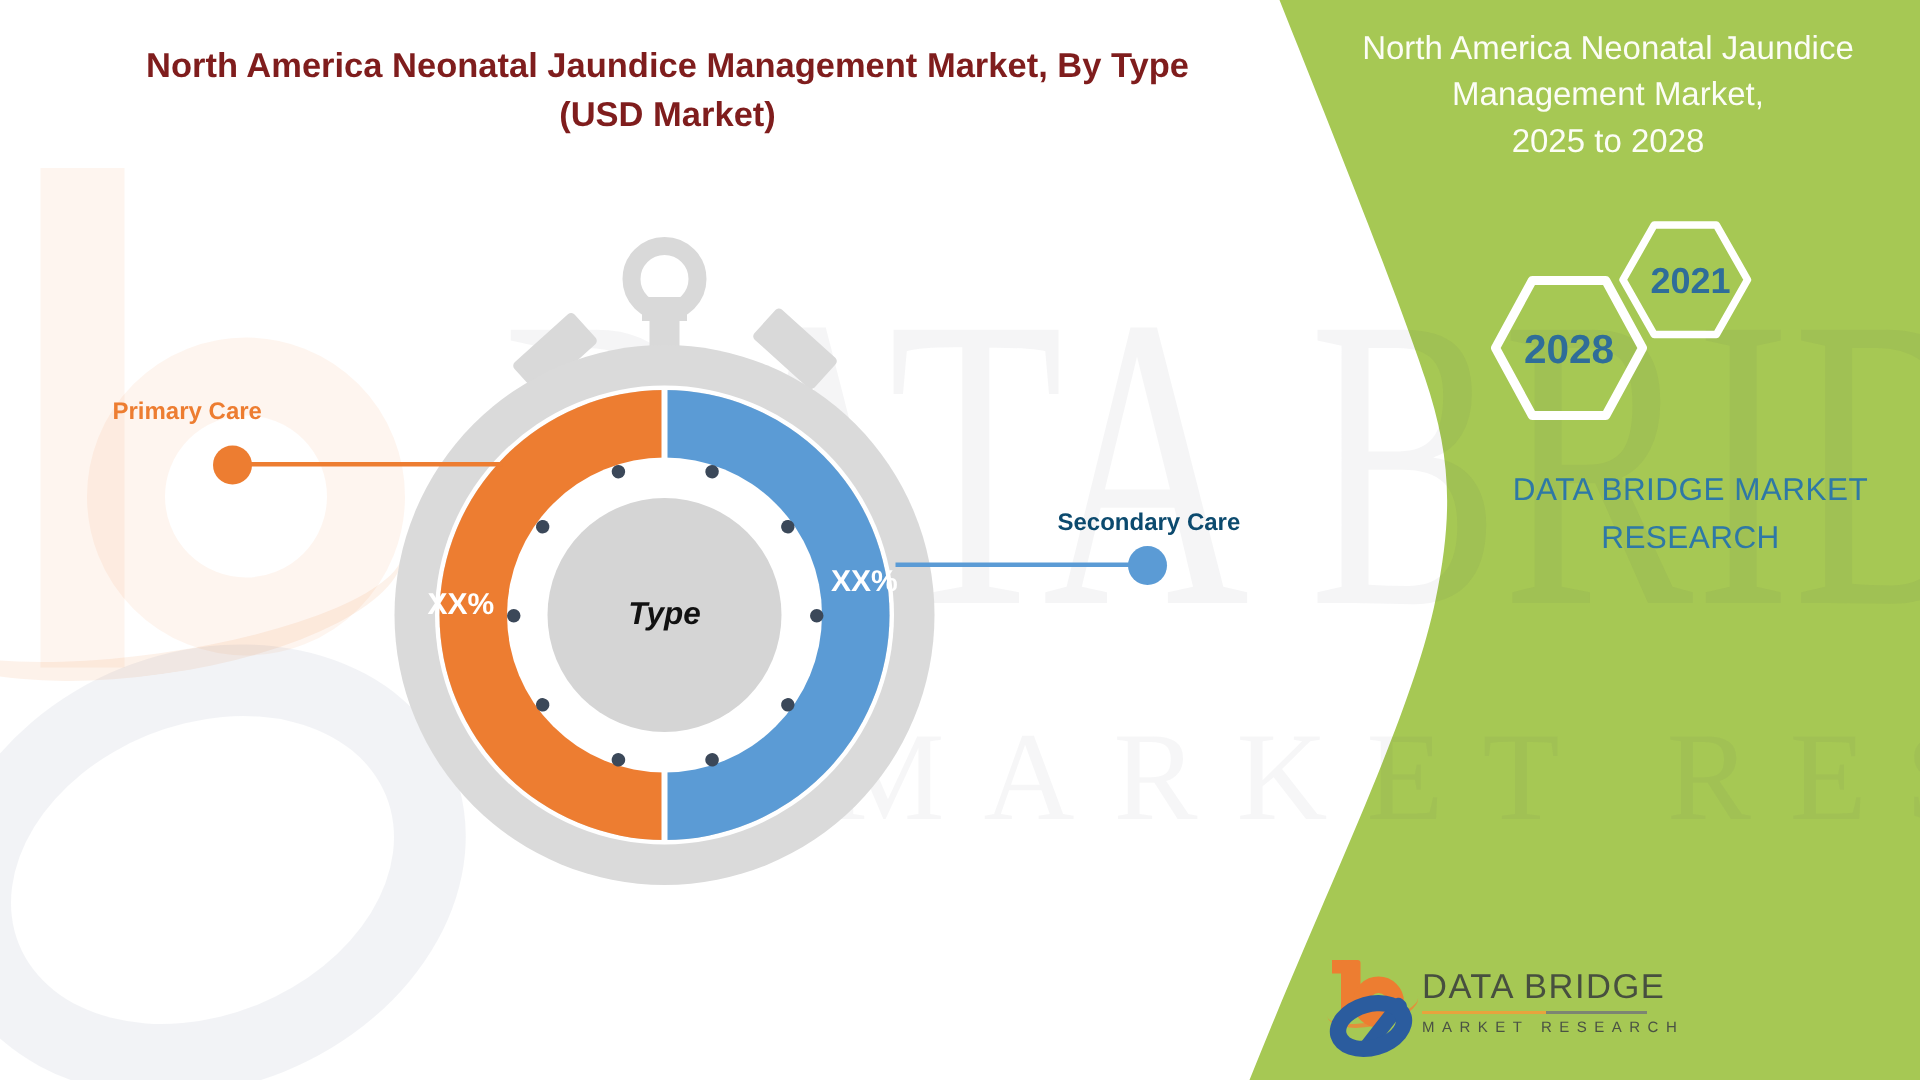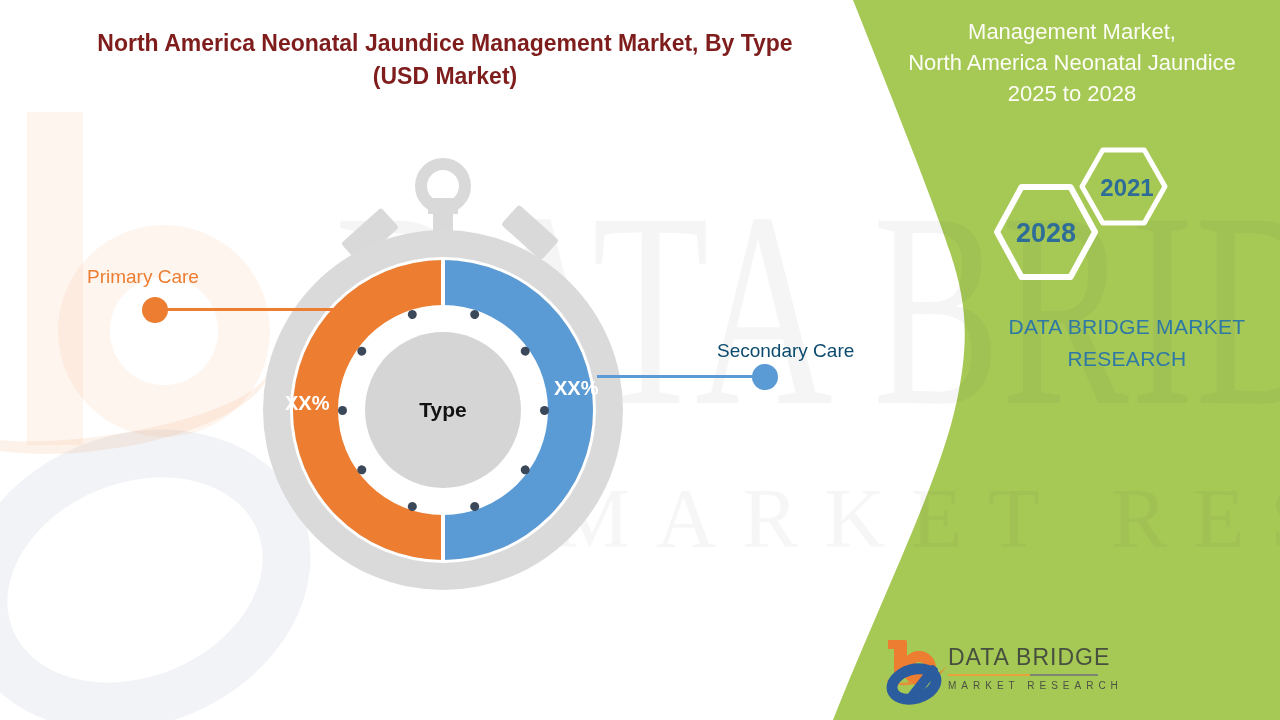--- a/index.html
+++ b/index.html
@@ -51,27 +51,27 @@
   .sw-donut{left:293px;top:260px;width:300px;height:300px;border-radius:50%;
             background:conic-gradient(#5B9BD5 0deg 180deg,#ED7D31 180deg 360deg);
             box-shadow:0 0 0 3px #ffffff;z-index:4;}
   .sw-sep{left:441px;top:258px;width:4px;height:304px;background:#ffffff;z-index:5;}
   .sw-hole{left:338px;top:305px;width:210px;height:210px;border-radius:50%;background:#ffffff;z-index:6;}
   .ticks{left:443px;top:410px;width:0;height:0;z-index:7;}
   .tick{position:absolute;left:-4px;top:-4px;width:9px;height:9px;border-radius:50%;
         background:#3B4859;transform:rotate(var(--a)) translateY(-101px);}
   .sw-center{left:365px;top:332px;width:156px;height:156px;border-radius:50%;background:#D5D5D5;
              display:flex;align-items:center;justify-content:center;font-weight:700;
-             font-size:21px;color:#111;z-index:8;}
+             font-size:21px;color:#111;z-index:8;font-style:italic;}
   .slice-label{color:#ffffff;font-weight:700;font-size:20px;z-index:9;}
   .slice-label.left{left:285px;top:392px;}
   .slice-label.right{left:554px;top:377px;}
 
   
-  .cl-label{font-weight:400;font-size:19px;z-index:9;margin-left:12px;}
+  .cl-label{font-weight:700;font-size:16px;z-index:9;}
   .cl-primary-label{left:75px;top:266px;color:#ED7D31;}
   .cl-secondary-label{left:705px;top:340px;color:#0c4a6e;}
   .cl-dot{width:26px;height:26px;border-radius:50%;z-index:9;}
   .cl-primary-dot{left:142px;top:297px;background:#ED7D31;}
   .cl-secondary-dot{left:752px;top:364px;background:#5B9BD5;}
   .cl-line{height:3px;z-index:4;}
   .cl-primary-line{left:160px;top:308px;width:175px;background:#ED7D31;}
   .cl-secondary-line{left:597px;top:375px;width:168px;background:#5B9BD5;}
 
   
@@ -143,22 +143,22 @@
   <div class="abs slice-label right">XX%</div>
 
   <div class="abs cl-label cl-primary-label">Primary Care</div>
   <div class="abs cl-line cl-primary-line"></div>
   <div class="abs cl-dot cl-primary-dot"></div>
   <div class="abs cl-label cl-secondary-label">Secondary Care</div>
   <div class="abs cl-line cl-secondary-line"></div>
   <div class="abs cl-dot cl-secondary-dot"></div>
 
   <div class="abs sp-title">
+    <div>North America Neonatal Jaundice</div>
     <div>Management Market,</div>
-    <div>North America Neonatal Jaundice</div>
     <div>2025 to 2028</div>
   </div>
 
   <svg class="abs hex-svg" width="190" height="140" viewBox="0 0 190 140">
     <polygon points="7,87 31.5,42 80.5,42 105,87 80.5,132 31.5,132" fill="none" stroke="#ffffff" stroke-width="6" stroke-linejoin="round"></polygon>
     <polygon points="92,41.5 112.75,5 154.25,5 175,41.5 154.25,78 112.75,78" fill="none" stroke="#ffffff" stroke-width="5" stroke-linejoin="round"></polygon>
     <text x="56" y="88" text-anchor="middle" dominant-baseline="central" font-size="27" font-weight="700" fill="#2F6D99">2028</text>
     <text x="137" y="42.5" text-anchor="middle" dominant-baseline="central" font-size="24" font-weight="700" fill="#2F6D99">2021</text>
   </svg>
 

